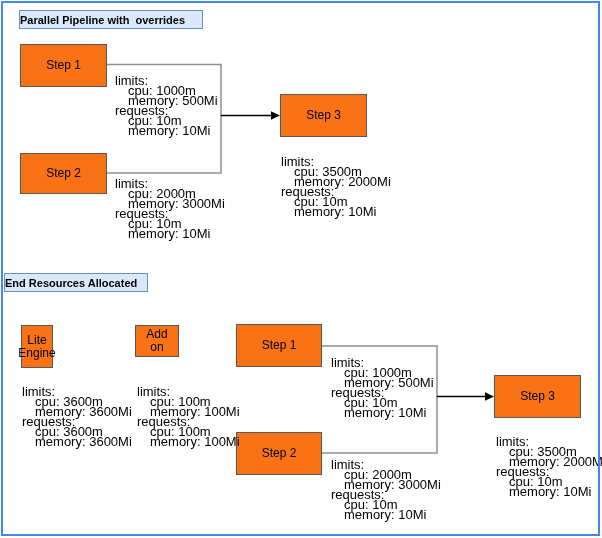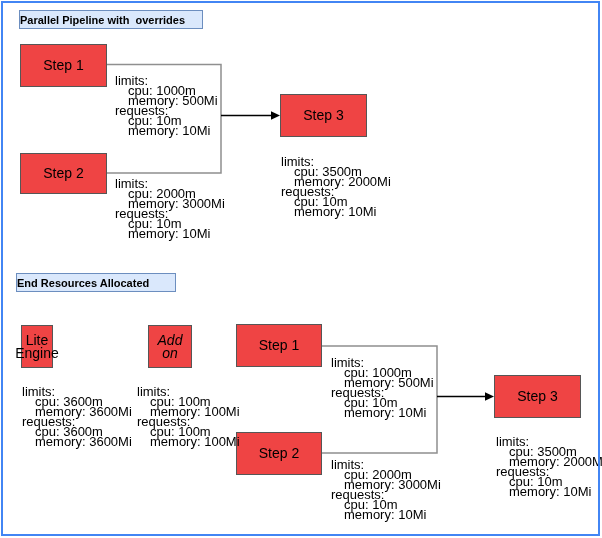--- a/index.html
+++ b/index.html
@@ -32,27 +32,27 @@
     font-size: 11px;
     font-weight: bold;
     color: #000;
     display: flex;
     align-items: center;
     white-space: pre;
   }
   .node {
     position: absolute;
     box-sizing: border-box;
-    background: #ef4444;
+    background: #f97316;
     border: 1.5px solid var(--node_border, #565656);
     display: flex;
     align-items: center;
     justify-content: center;
     text-align: center;
-    font-size: 14px;
+    font-size: 12px;
     line-height: 13px;
     color: #000;
     padding: 2px;
   }
   .res {
     position: absolute;
     font-size: 13px;
     line-height: 10px;
     color: #000;
     white-space: pre;
@@ -79,23 +79,23 @@
   
   .t1 { left: 19px;  top: 10px;  width: 184px; height: 19px; }
   .n-step1-top { left: 20px;  top: 44px;  width: 87px; height: 43px; }
   .n-step2-top { left: 20px;  top: 153px; width: 87px; height: 41px; }
   .n-step3-top { left: 280px; top: 94px;  width: 87px; height: 43px; }
   .r-step1-top { left: 115px; top: 76px; }
   .r-step2-top { left: 115px; top: 179px; }
   .r-step3-top { left: 281px; top: 157px; }
 
   
-  .t2 { left: 16px;  top: 273px; width: 160px; height: 19px; text-align: center; }
+  .t2 { left: 4px;  top: 273px; width: 144px; height: 19px; text-align: center; }
   .n-lite      { left: 21px;  top: 325px; width: 32px; height: 43px; }
-  .n-addon     { left: 148px; top: 325px; width: 44px; height: 43px; font-style: italic; }
+  .n-addon     { left: 135px; top: 325px; width: 44px; height: 32px; }
   .n-step1-bot { left: 236px; top: 324px; width: 86px; height: 43px; }
   .n-step2-bot { left: 236px; top: 432px; width: 86px; height: 43px; }
   .n-step3-bot { left: 494px; top: 375px; width: 87px; height: 43px; }
   .r-lite      { left: 22px;  top: 387px; }
   .r-addon     { left: 137px; top: 387px; }
   .r-step1-bot { left: 331px; top: 358px; }
   .r-step2-bot { left: 331px; top: 460px; }
   .r-step3-bot { left: 496px; top: 437px; }
 </style>
 </head>

